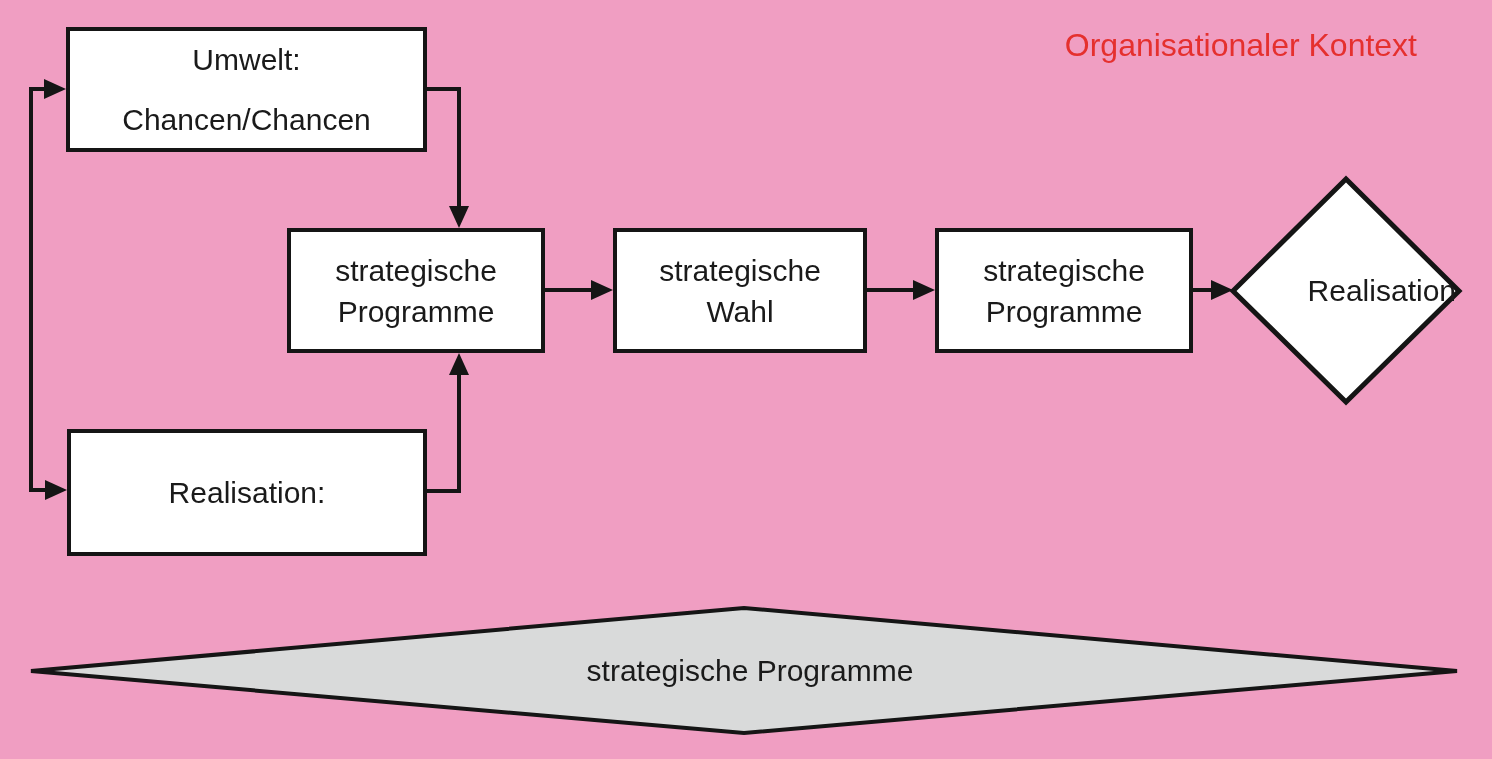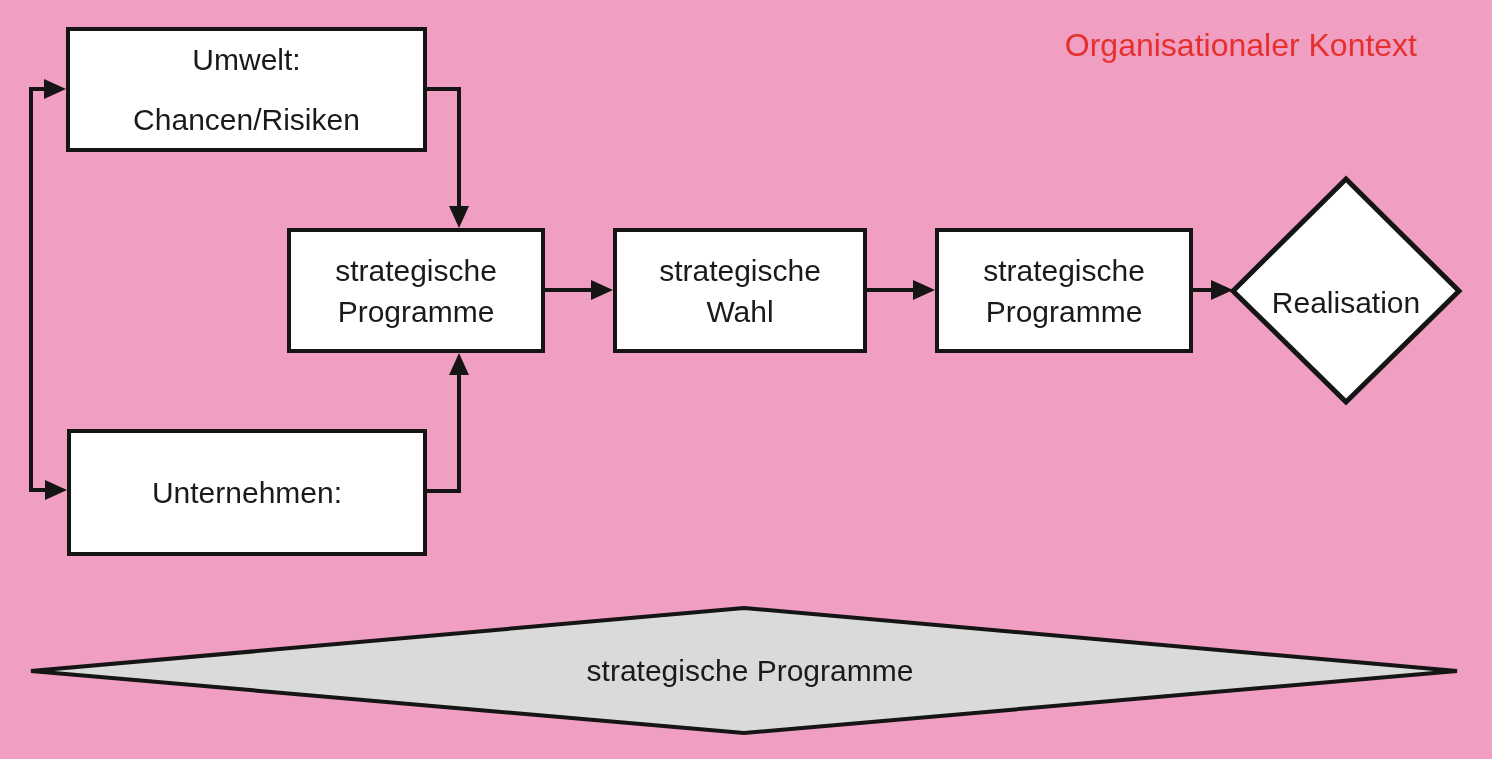--- a/index.html
+++ b/index.html
@@ -45,21 +45,21 @@
   #box-optionen    { left: 287px; top: 228px; width: 258px; height: 125px; }
   #box-wahl        { left: 613px; top: 228px; width: 254px; height: 125px; }
   #box-programme   { left: 935px; top: 228px; width: 258px; height: 125px; }
   .diamond-label {
     position: absolute;
     text-align: center;
     color: var(--text);
     font-size: 30px;
     line-height: 40px;
   }
-  #label-realisation { left: 1236px; top: 283px; width: 220px; }
+  #label-realisation { left: 1236px; top: 271px; width: 220px; text-align: right; }
   #label-kontrolle   { left: 450px;  top: 651px; width: 600px; }
   .context-title {
     position: absolute;
     top: 27px;
     right: 75px;
     font-size: 32px;
     color: var(--accent-red);
     white-space: nowrap;
   }
 </style>
@@ -91,25 +91,25 @@
 
     <polygon points="1346,179 1459,291 1346,402 1233,291" fill="var(--box-fill)" stroke="var(--line)" stroke-width="5"></polygon>
 
     <polygon points="31,671 744,608 1457,671 744,733" fill="var(--kontrolle-fill)" stroke="var(--line)" stroke-width="4"></polygon>
   </svg>
 
   <div class="context-title">Organisationaler Kontext</div>
 
   <div class="box" id="box-umwelt">
     <span>Umwelt:</span>
-    <span>Chancen/Risiken</span>
+    <span>Chancen/Chancen</span>
   </div>
 
   <div class="box" id="box-unternehmen">
-    <span>Unternehmen:</span>
+    <span>Realisation:</span>
   </div>
 
   <div class="box" id="box-optionen">
     <span>strategische</span>
     <span>Programme</span>
   </div>
 
   <div class="box" id="box-wahl">
     <span>strategische</span>
     <span>Wahl</span>

